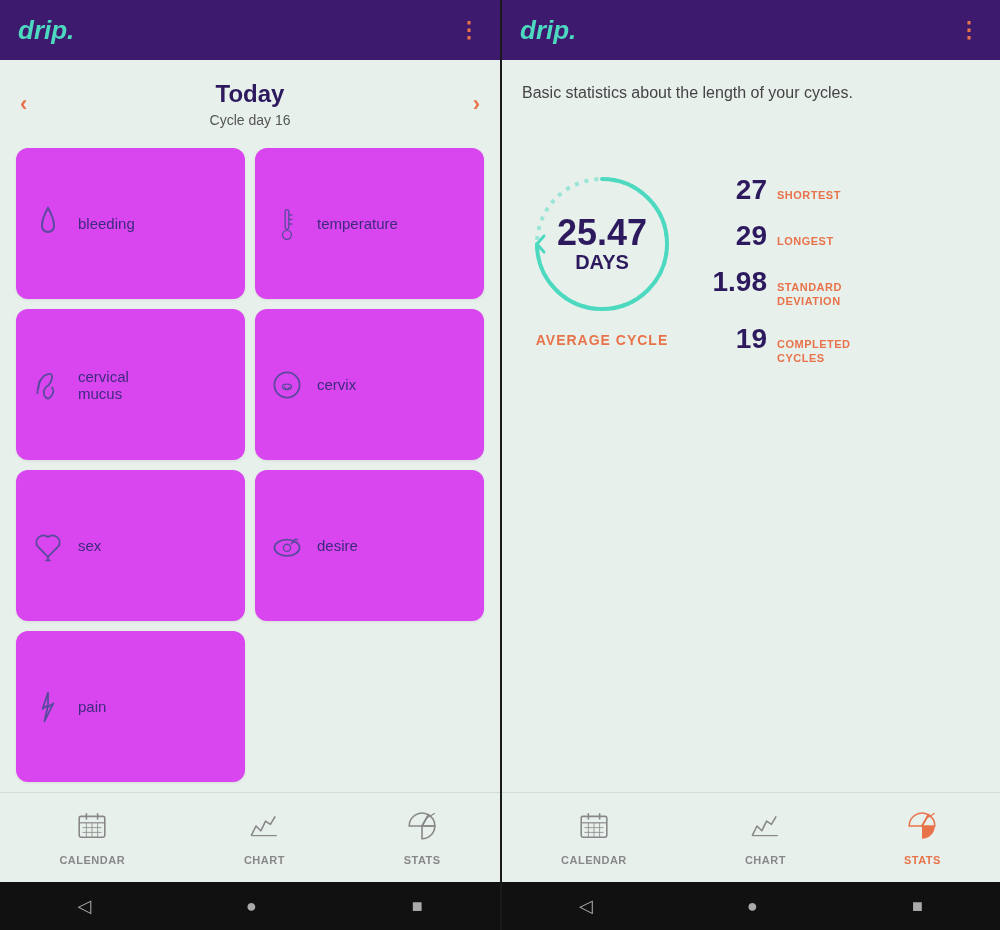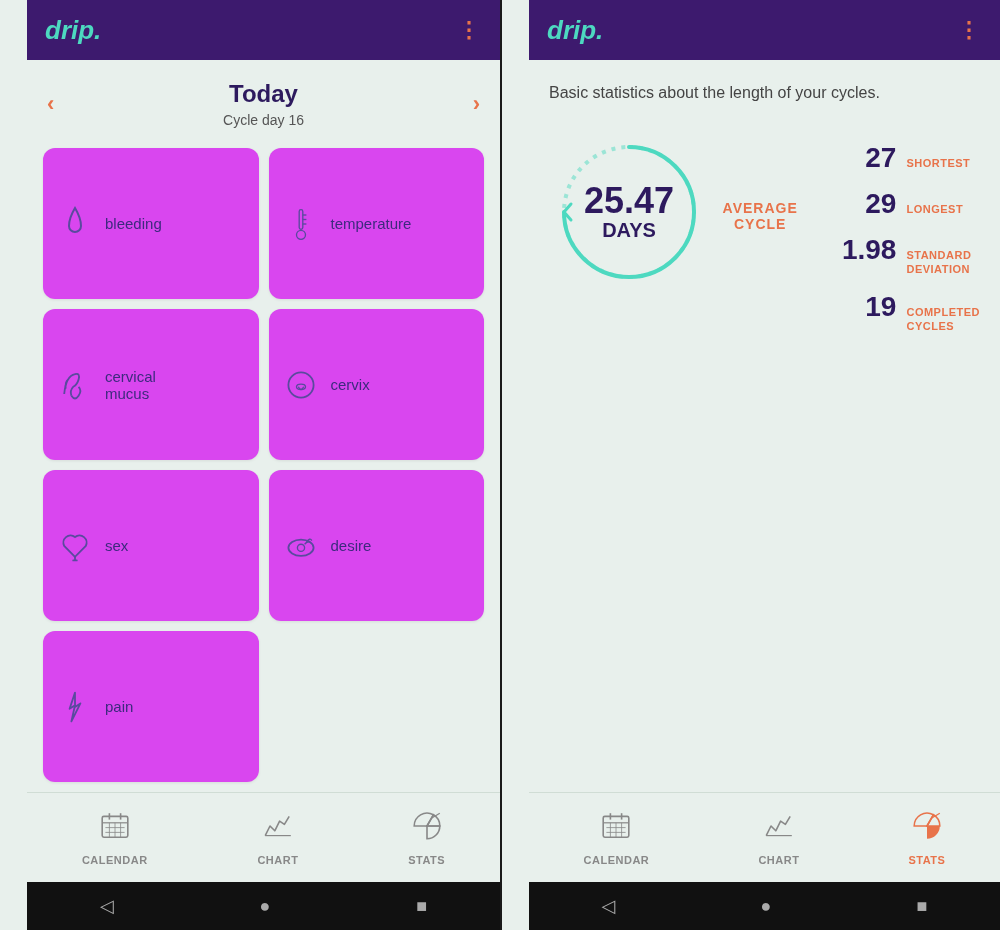--- a/index.html
+++ b/index.html
@@ -11,21 +11,20 @@
       font-family: 'Segoe UI', Arial, sans-serif;
       overflow: hidden;
     }
 
     .screen {
       width: 500px;
       height: 930px;
       display: flex;
       flex-direction: column;
       background: #e8f0ec;
-      padding-left: 27px;
     }
 
     .screen + .screen {
       border-left: 2px solid #1a1a1a;
     }
 
     
     .header {
       background: #3d1a6e;
       height: 60px;
@@ -185,38 +184,39 @@
       font-size: 18px;
       cursor: pointer;
     }
 
     
     .stats-content {
       flex: 1;
       padding: 24px 20px;
       display: flex;
       flex-direction: column;
+      gap: 32px;
     }
 
     .stats-subtitle {
       color: #444;
       font-size: 16px;
       margin-bottom: 30px;
     }
 
     .stats-visual {
       display: flex;
       align-items: flex-start;
       gap: 30px;
       flex: 1;
     }
 
     .cycle-circle-area {
       display: flex;
-      flex-direction: row;
+      flex-direction: column;
       align-items: center;
     }
 
     .cycle-circle-wrapper {
       position: relative;
       width: 160px;
       height: 160px;
     }
 
     .cycle-avg-label {

